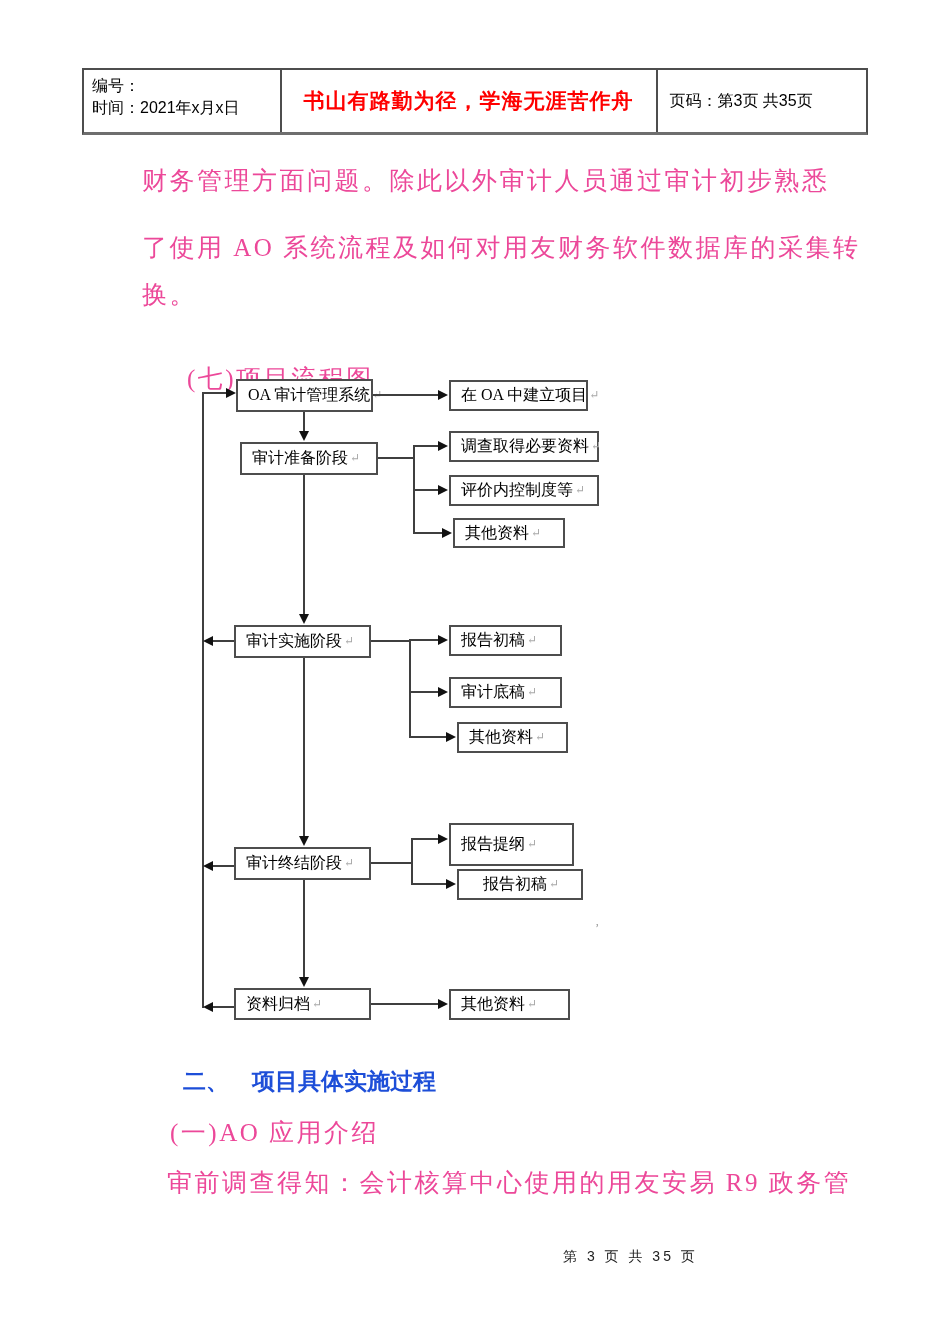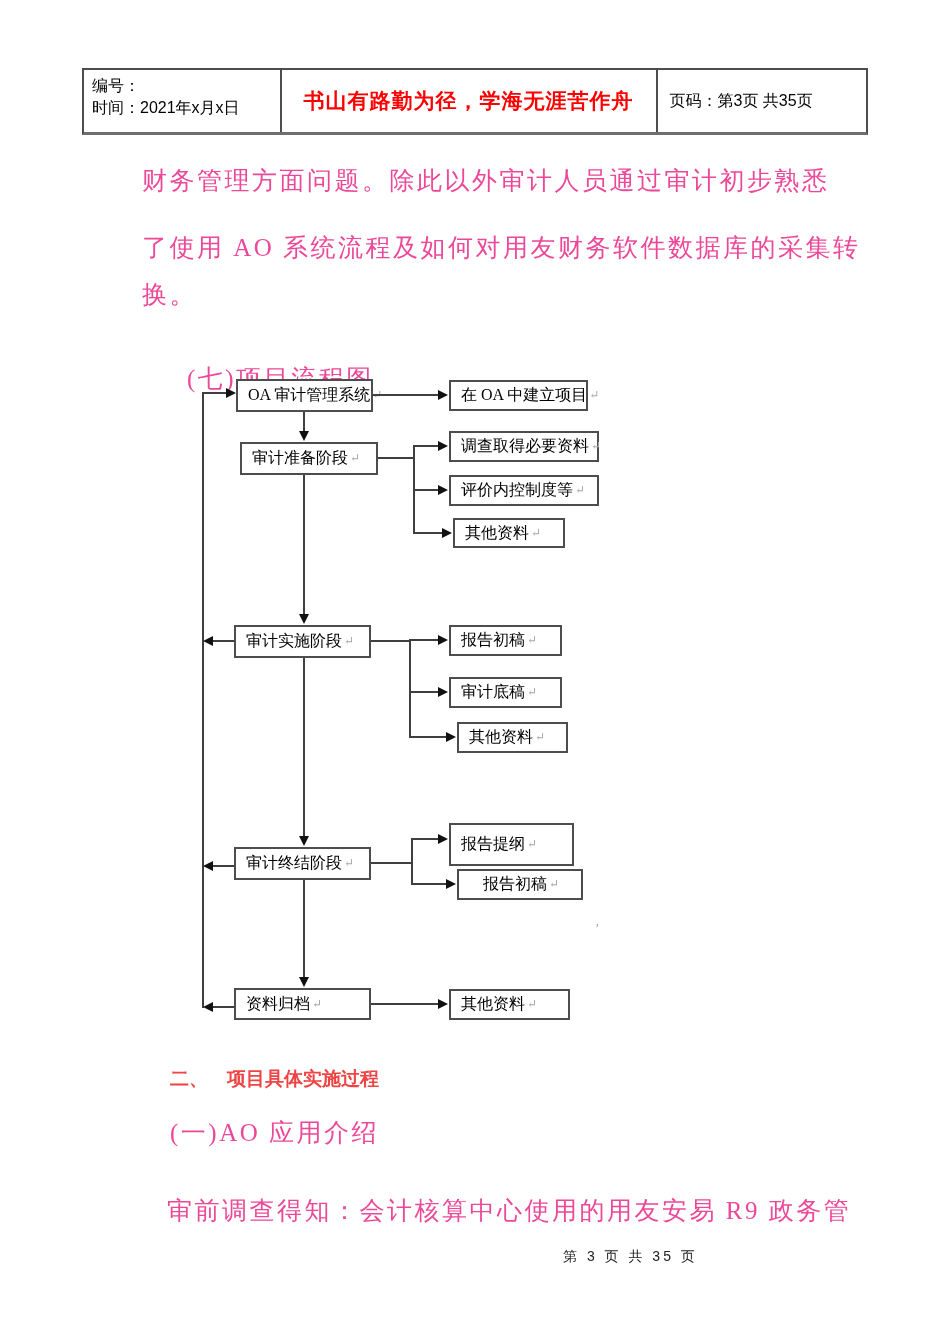--- a/index.html
+++ b/index.html
@@ -17,22 +17,22 @@
   }
   .hdr-cell { height:100%; }
   .hdr-c1 { width:198px; border-right:2px solid #4d4d4d; padding:5px 0 0 8px;
             font-size:16px; line-height:22px; color:#000; }
   .hdr-c2 { width:375px; display:flex; align-items:center; justify-content:center;
             font-size:21px; font-weight:bold; letter-spacing:1px; }
   .hdr-c3 { width:211px; border-left:2px solid #4d4d4d; display:flex; align-items:center;
             padding-left:12px; font-size:16px; color:#000; }
   
   .bline { position:absolute; font-size:25px; letter-spacing:2.5px; white-space:nowrap; color:#ec4899; }
-  .h2line { position:absolute; font-size:19px; font-weight:bold; white-space:nowrap;
-            font-family:"Liberation Sans","DejaVu Sans",sans-serif; color:#ef4444; }
+  .h2line { position:absolute; font-size:23px; font-weight:bold; white-space:nowrap;
+            font-family:"Liberation Sans","DejaVu Sans",sans-serif; color:#1d4ed8;margin-left:13px; }
   .footer { position:absolute; font-size:14px; letter-spacing:3px; color:#222;
             font-family:"Liberation Sans","DejaVu Sans",sans-serif; }
   
   .fbox {
     position:absolute; background:#fff; border:2px solid #4d4d4d;
     display:flex; align-items:center; padding-left:10px;
     font-size:16px; white-space:nowrap; color:#000;
   }
   .fbox .rm { color:#a9a9a9; font-size:12px; margin-left:2px; }
   .hline, .vline { position:absolute; background:#3f3f3f; }
@@ -182,17 +182,17 @@
 
   <div class="hline" style="left:212px; top:1006px; width:22px;"></div>
   <div class="arr-l" style="left:203px; top:1002px;"></div>
   <div class="hline" style="left:371px; top:1003px; width:69px;"></div>
   <div class="arr-r" style="left:438px; top:999px;"></div>
 
   <div class="stray" style="left:595px; top:920px;">’</div>
 
   <div class="h2line" style="left:170px; top:1066px;">二、　项目具体实施过程</div>
   <div class="bline" style="left:170px; top:1116px;">(一)AO 应用介绍</div>
-  <div class="bline" style="left:167px; top:1166px;margin-top:28px;">审前调查得知：会计核算中心使用的用友安易 R9 政务管</div>
+  <div class="bline" style="left:167px; top:1166px;">审前调查得知：会计核算中心使用的用友安易 R9 政务管</div>
 
   <div class="footer" style="left:563px; top:1248px;">第 3 页 共 35 页</div>
 
 </div>
 
 </body></html>

